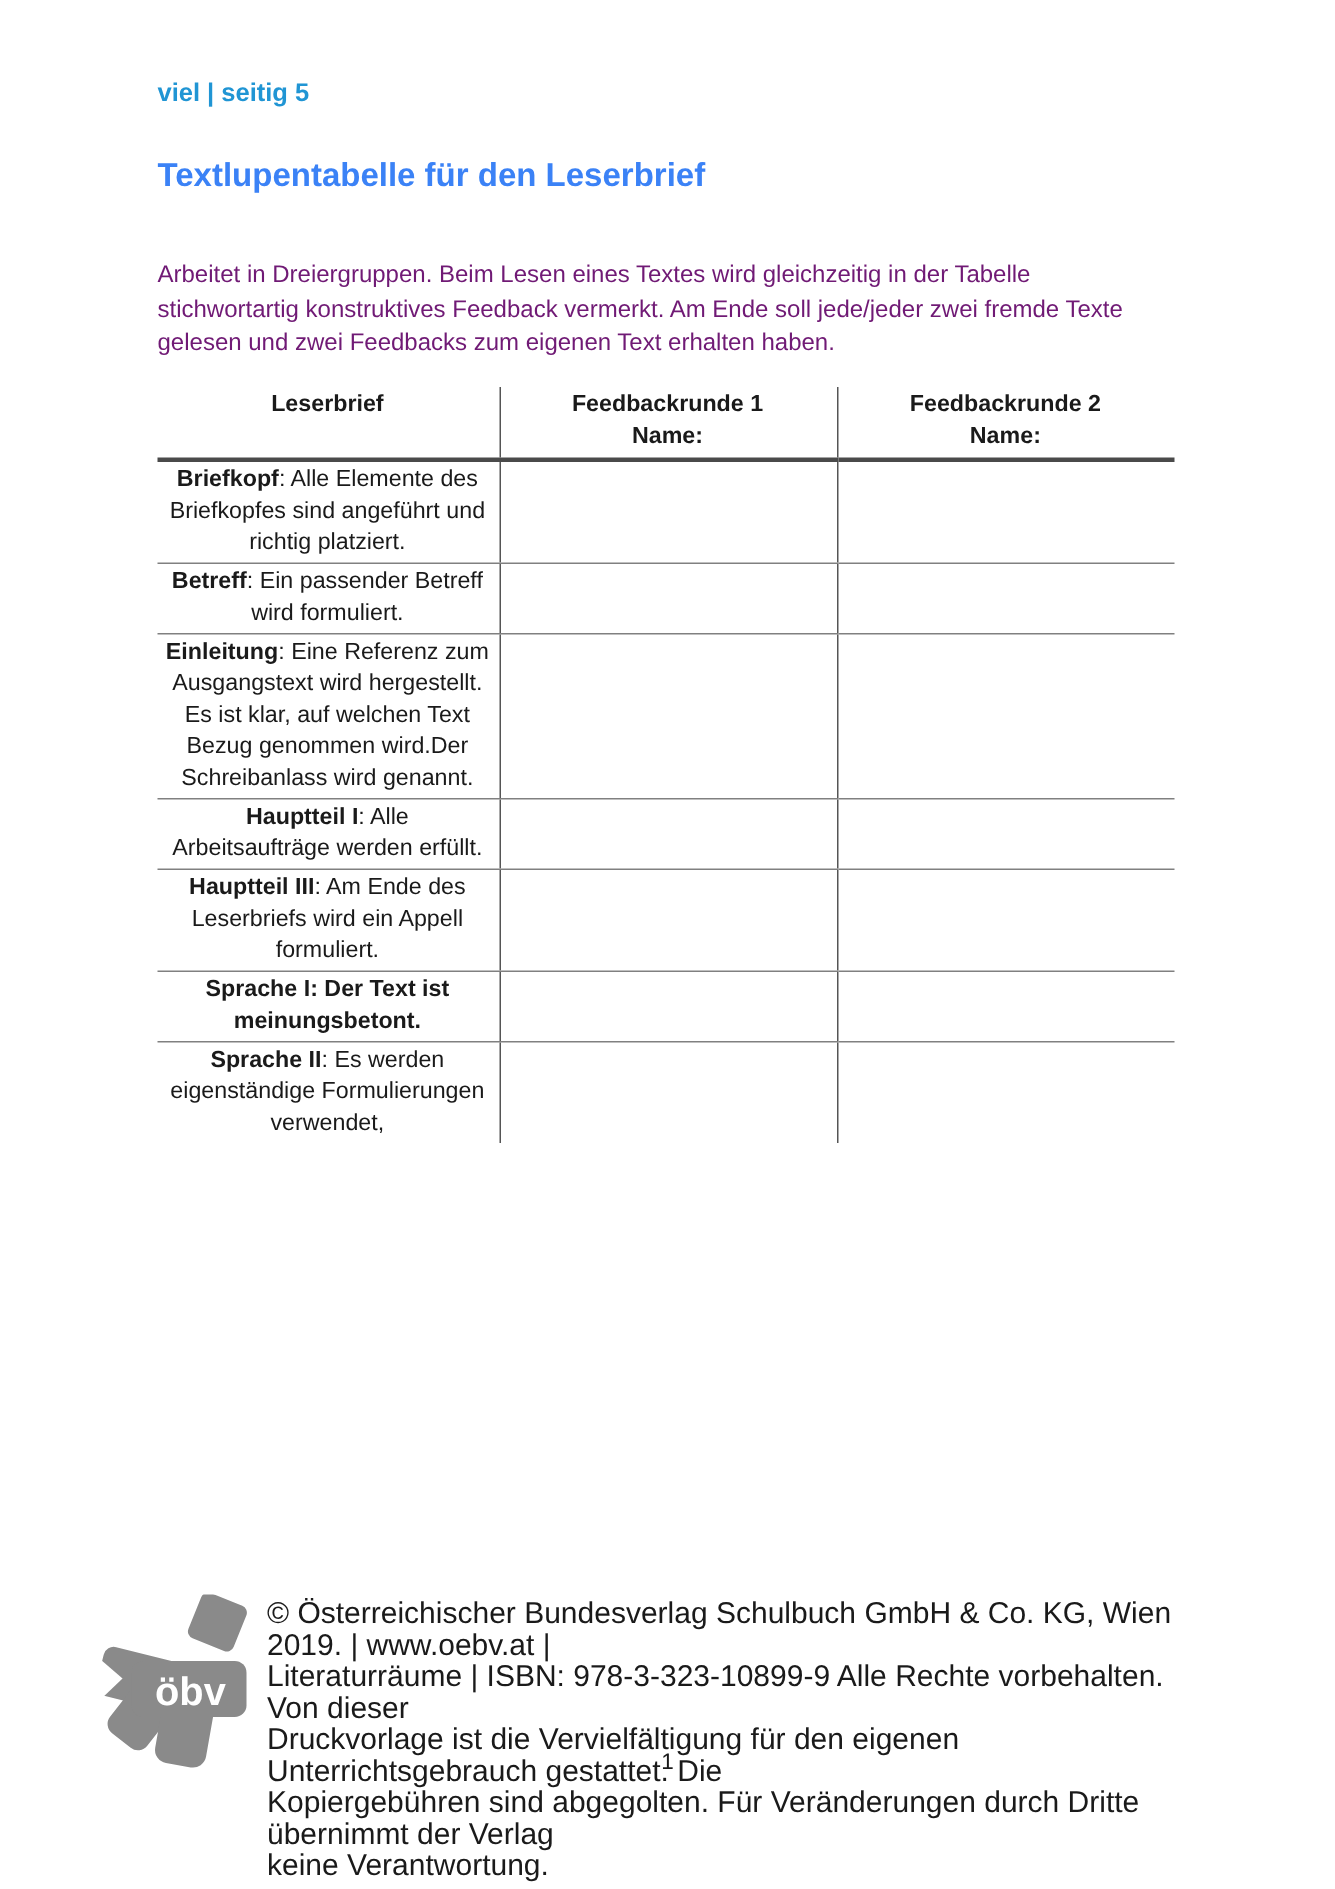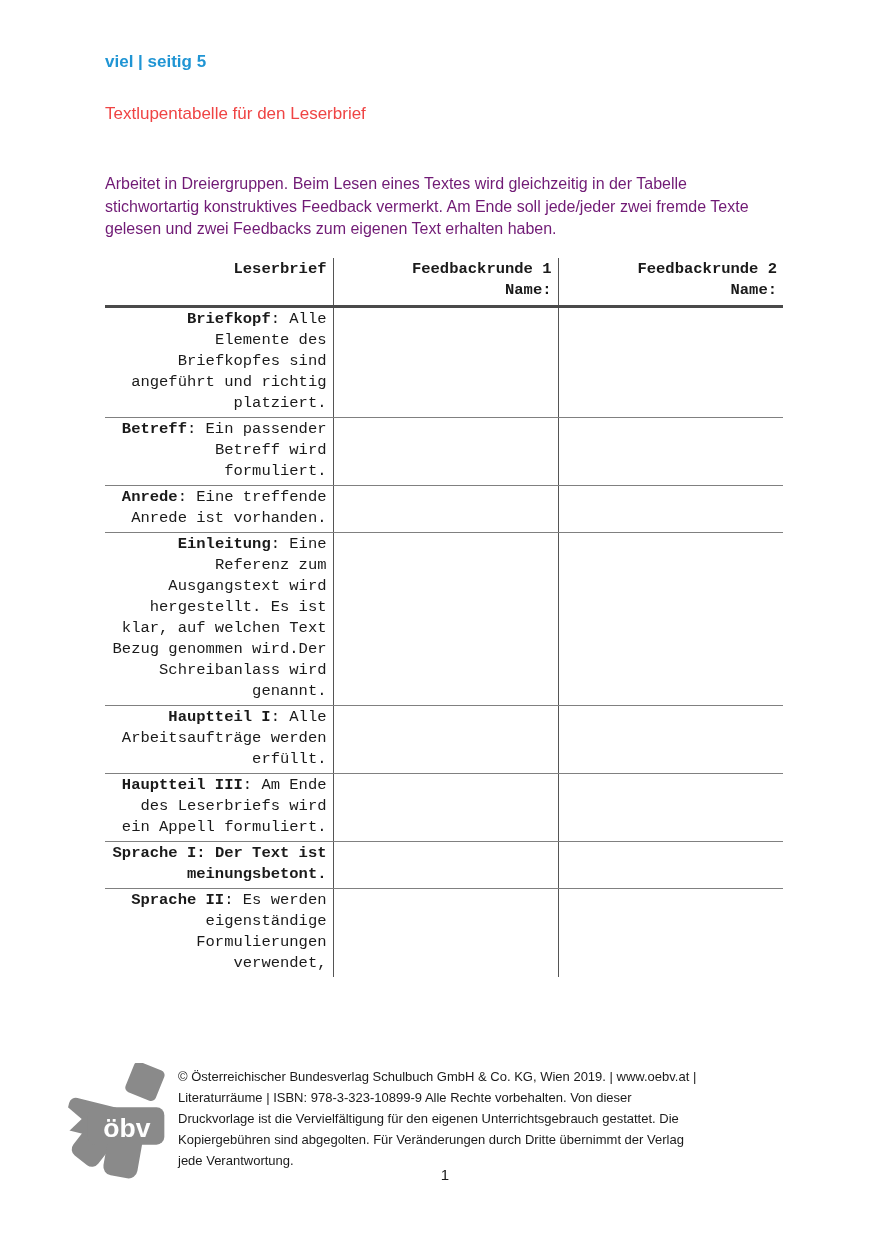--- a/index.html
+++ b/index.html
@@ -16,67 +16,66 @@
   .doc-header {
     position: absolute;
     left: 105px; top: 52px;
     font-size: 17px;
     font-weight: bold;
     color: #2095d4;
   }
   .doc-title {
     position: absolute;
     left: 105px; top: 104px;
-    font-size: 17px;
-    font-weight: normal;
-    color: #ef4444;
+    font-size: 22px;
+    font-weight: bold;
+    color: #3b82f6;
   }
   .intro {
     position: absolute;
     left: 105px; top: 173px;
     width: 700px;
     font-size: 16px;
     line-height: 22.5px;
     color: #701a75;
   }
   .feedback-table {
     position: absolute;
     left: 105px; top: 258px;
     width: 678px;
     border-collapse: collapse;
     table-layout: fixed;
   }
   .feedback-table th, .feedback-table td {
     vertical-align: top;
-    text-align: right;
+    text-align: center;
     padding: 1px 6px 3px 5px;
     font-size: 15.5px;
     line-height: 21px;
     font-weight: normal;
     word-wrap: break-word;
-    font-family: Liberation Mono, monospace;
   }
   .feedback-table thead th {
     font-weight: bold;
     border-bottom: 3px solid #4a4a4a;
     padding-bottom: 4px;
   }
   .feedback-table tbody td { border-bottom: 1.5px solid #808080; }
   .feedback-table tbody tr:last-child td { border-bottom: none; }
   .feedback-table .c2, .feedback-table .c3 { border-left: 1.5px solid #555555; }
   .footer-logo {
     position: absolute;
     left: 60px; top: 1063px;
     width: 128px; height: 122px;
   }
   .footer-text {
     position: absolute;
     left: 178px; top: 1066px;
     width: 618px;
-    font-size: 13px;
+    font-size: 20px;
     line-height: 21px;
     color: #1a1a1a;
   }
   .page-number {
     position: absolute;
     left: 0; top: 1166px;
     width: 100%;
     text-align: center;
     font-size: 15px;
     color: #1a1a1a;
@@ -123,25 +122,20 @@
           <td class="c1"><b>Briefkopf</b>: Alle Elemente des Briefkopfes sind angeführt und richtig platziert.</td>
           <td class="c2"></td>
           <td class="c3"></td>
         </tr>
         <tr>
           <td class="c1"><b>Betreff</b>: Ein passender Betreff wird formuliert.</td>
           <td class="c2"></td>
           <td class="c3"></td>
         </tr>
         <tr>
-          <td class="c1"><b>Anrede</b>: Eine treffende Anrede ist vorhanden.</td>
-          <td class="c2"></td>
-          <td class="c3"></td>
-        </tr>
-        <tr>
           <td class="c1"><b>Einleitung</b>: Eine Referenz zum Ausgangstext wird hergestellt. Es ist klar, auf welchen Text Bezug genommen wird.Der Schreibanlass wird genannt.</td>
           <td class="c2"></td>
           <td class="c3"></td>
         </tr>
         <tr>
           <td class="c1"><b>Hauptteil I</b>: Alle Arbeitsaufträge werden erfüllt.</td>
           <td class="c2"></td>
           <td class="c3"></td>
         </tr>
         <tr>
@@ -172,18 +166,18 @@
     </g>
     <polygon points="0,38 22,57 0,78" fill="#ffffff"></polygon>
     <text x="68" y="75" text-anchor="middle" font-family="Liberation Sans, sans-serif" font-weight="bold" font-size="27" fill="#ffffff">öbv</text>
   </svg>
 
   <div class="footer-text">
       <div>© Österreichischer Bundesverlag Schulbuch GmbH &amp; Co. KG, Wien 2019. | www.oebv.at |</div>
       <div>Literaturräume | ISBN: 978-3-323-10899-9 Alle Rechte vorbehalten. Von dieser</div>
       <div>Druckvorlage ist die Vervielfältigung für den eigenen Unterrichtsgebrauch gestattet. Die</div>
       <div>Kopiergebühren sind abgegolten. Für Veränderungen durch Dritte übernimmt der Verlag</div>
-      <div>jede Verantwortung.</div>
+      <div>keine Verantwortung.</div>
     </div>
 
   <div class="page-number">1</div>
 
 </div>
 
 </body></html>

